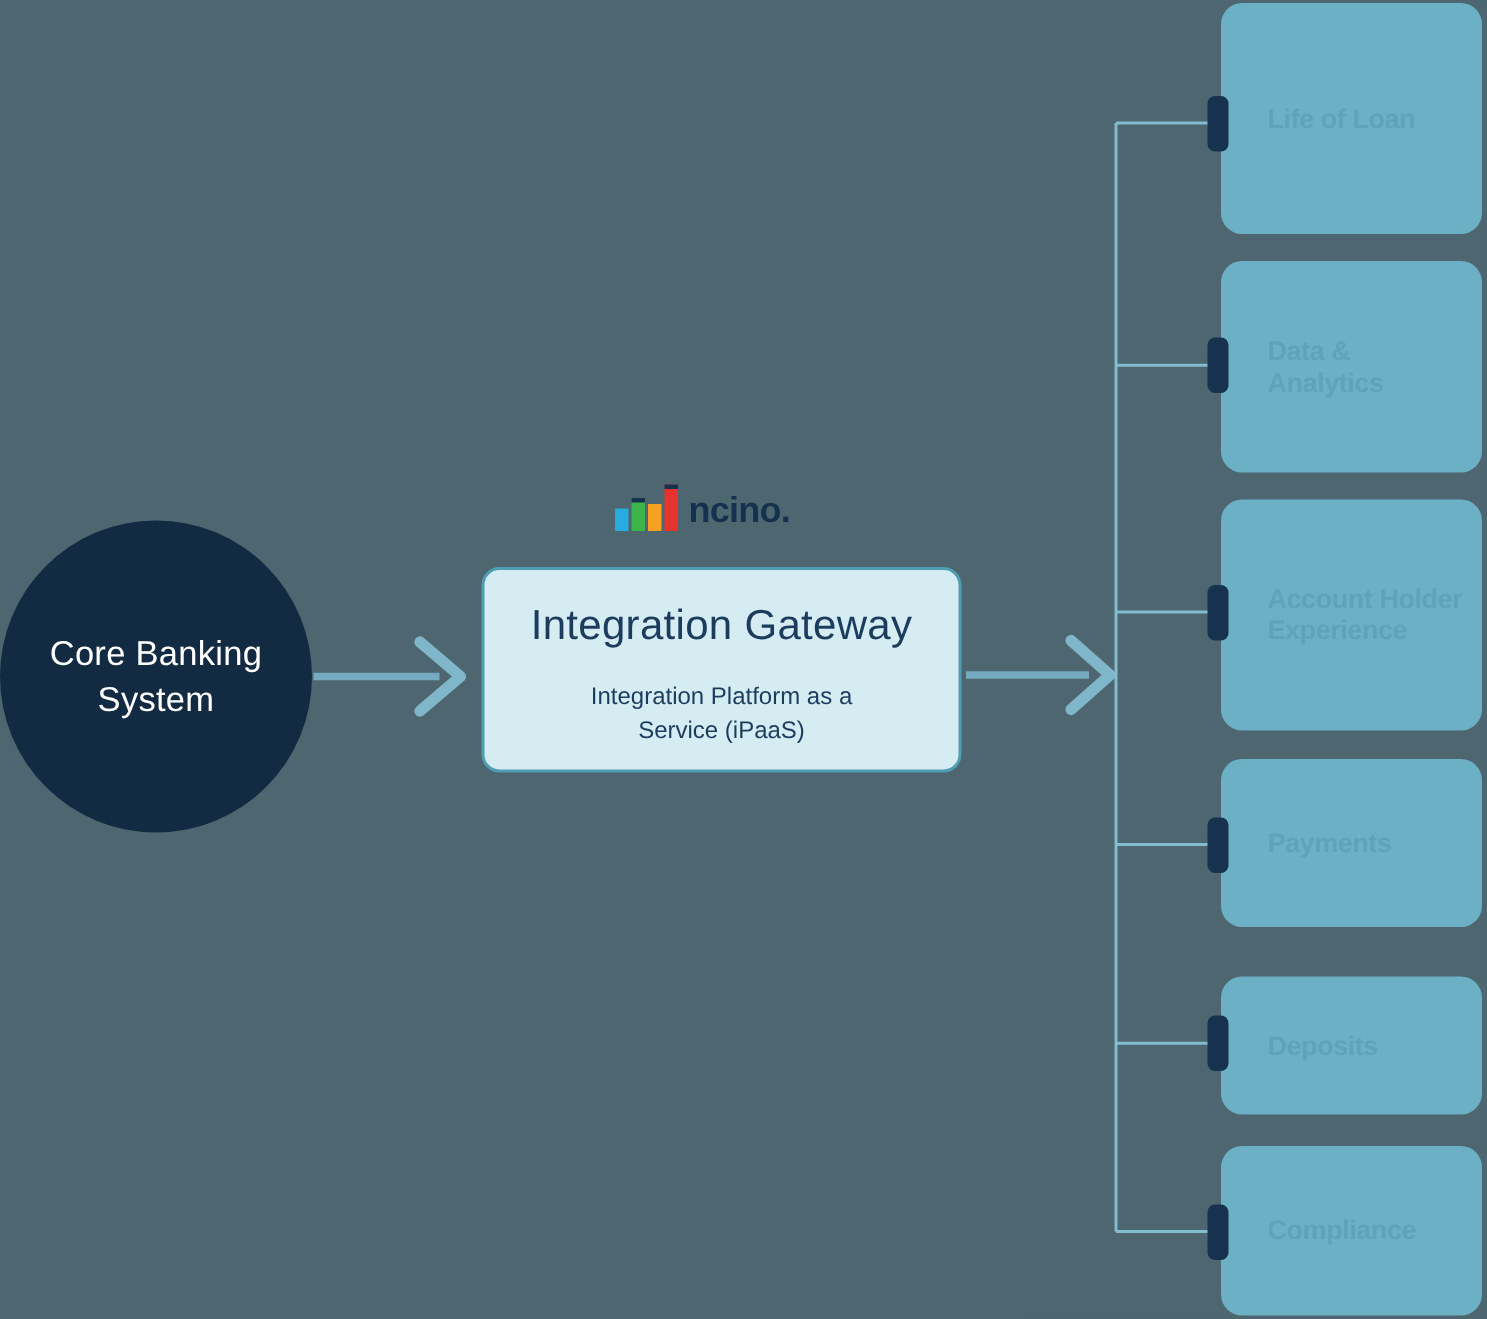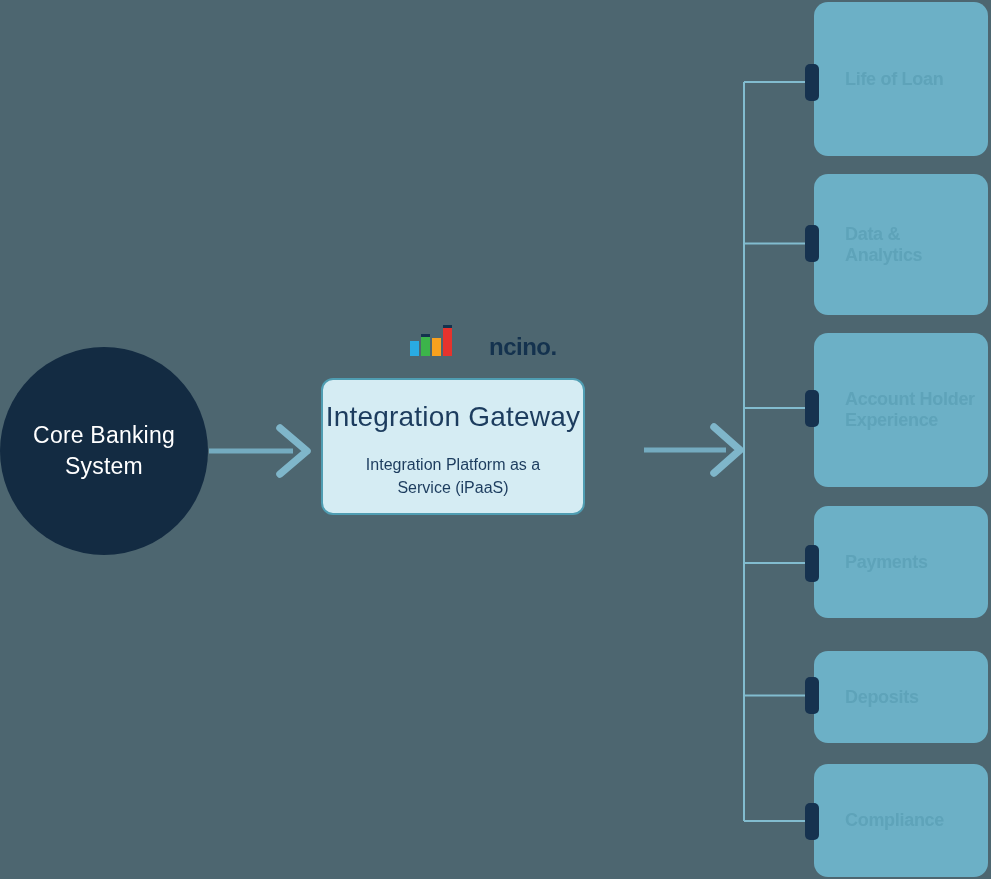--- a/index.html
+++ b/index.html
@@ -24,35 +24,35 @@
     display: flex; align-items: center; justify-content: center;
   }
   .circle-label {
     color: #FFFFFF; font-size: 23px; line-height: 1.35;
     text-align: center; letter-spacing: 0.2px;
   }
 
   
   .logo {
     position: absolute; left: 410px; top: 320px; height: 38px;
-    display: flex; align-items: flex-end; gap: 30px;
+    display: flex; align-items: center;
   }
   .bars { display: flex; align-items: flex-end; gap: 2px; padding-bottom: 2px; }
   .bar { display: block; width: 9px; box-sizing: border-box; }
   .bar.cap { border-top: 3px solid #14324E; }
   .wordmark {
     margin-left: 7px; margin-bottom: -3px;
     font-size: 24px; font-weight: bold; letter-spacing: -0.5px;
     color: #14324E;
   }
 
   
   .gateway {
     position: absolute; left: 321px; top: 378px;
-    width: 264px; height: 137px; box-sizing: border-box;
+    width: 320px; height: 137px; box-sizing: border-box;
     background: #D5ECF3;
     border: 2px solid #4F9DB2;
     border-radius: 12px;
     text-align: center;
   }
   .gw-title {
     margin-top: 21px;
     font-size: 28px; color: #1C3C5E; letter-spacing: 0.2px;
   }
   .gw-sub {

